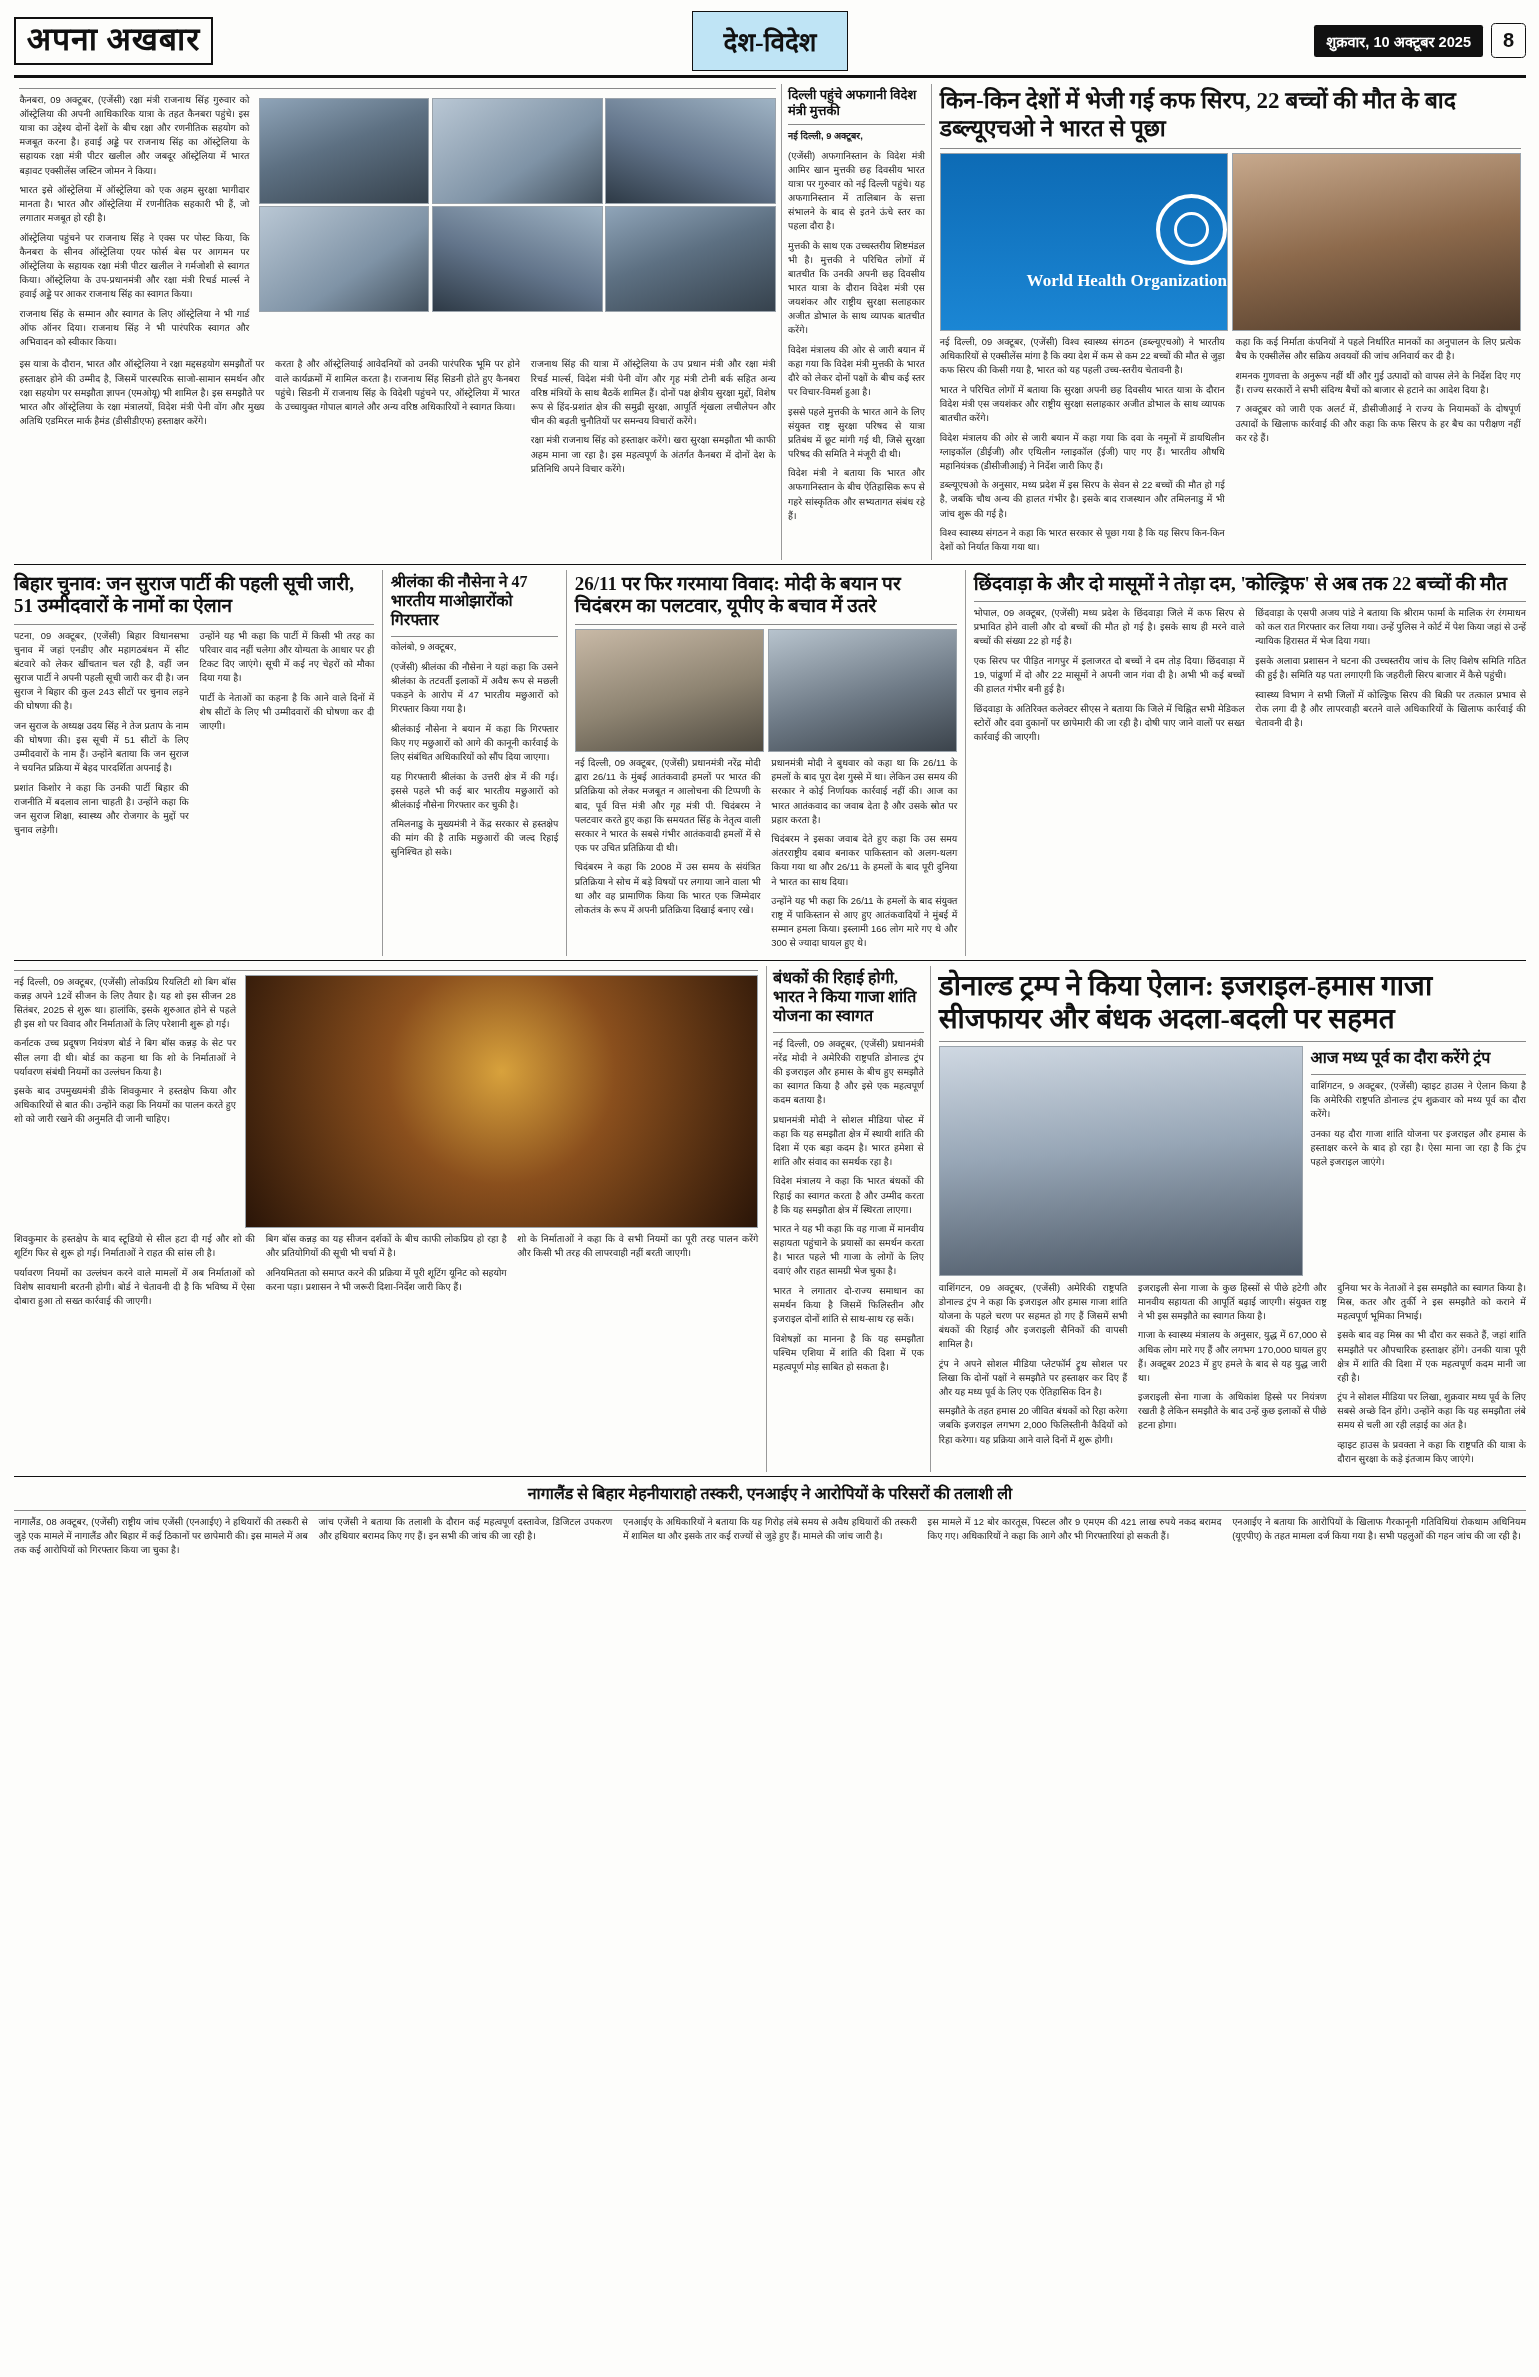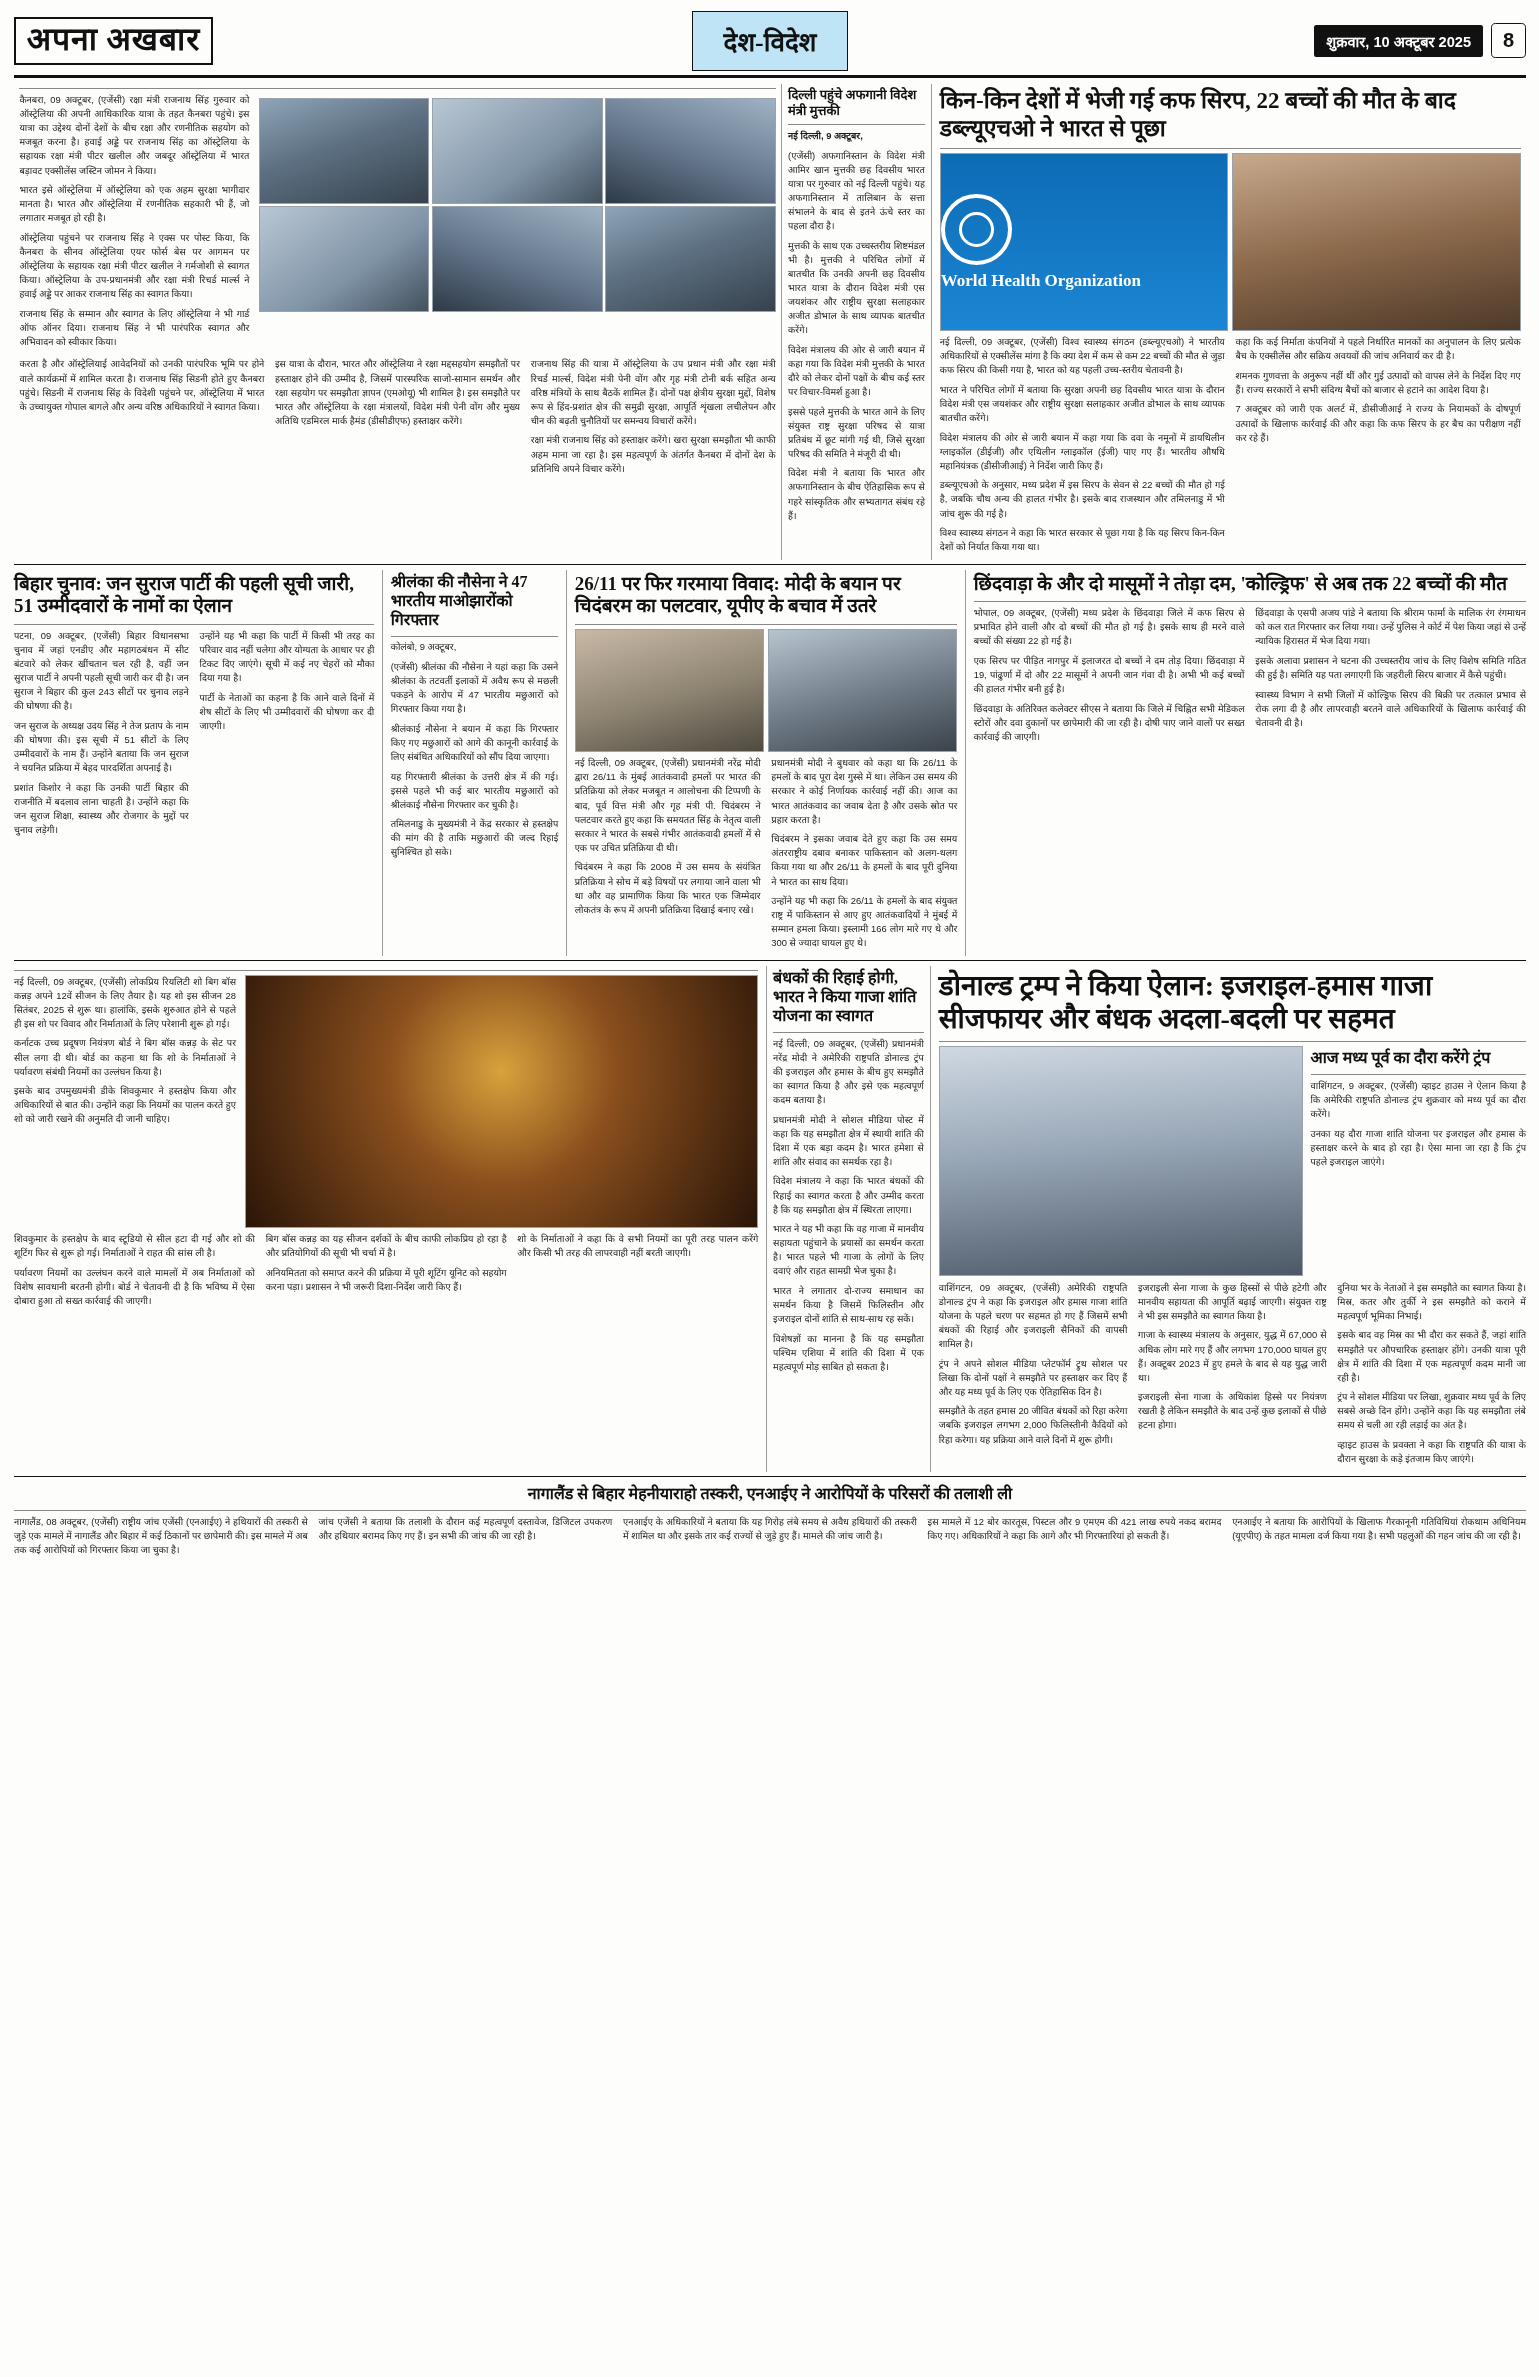--- a/index.html
+++ b/index.html
@@ -78,21 +78,21 @@
   .img-a { background:linear-gradient(160deg,#8fa4b8 0%,#5d7082 45%,#36424d 100%); }
   .img-b { background:linear-gradient(145deg,#b9c7d4 0%,#7f93a6 60%,#43515e 100%); }
   .img-c { background:linear-gradient(200deg,#9fb3c4 0%,#62748a 55%,#2e3a46 100%); }
   .img-who { background:linear-gradient(180deg,#0d6bb5 0%,#1b86d4 100%); }
   .img-syrup { background:linear-gradient(170deg,#c7a98d 0%,#8d6a4c 50%,#4e3a2a 100%); }
   .img-modi { background:linear-gradient(165deg,#c8b9a6 0%,#8d8371 55%,#4f4a40 100%); }
   .img-chid { background:linear-gradient(165deg,#b7c3cd 0%,#6e7a86 55%,#3b434b 100%); }
   .img-poster { background:radial-gradient(circle at 50% 38%, #d8a23c 0%, #8a4f1d 38%, #2a1508 100%); }
   .img-trump { background:linear-gradient(175deg,#cfd8e2 0%,#97a6b6 45%,#4c5866 100%); }
 
-  .who-box { width:100%; height:178px; display:flex; flex-direction:column; align-items:flex-start; justify-content:center; color:#fff; }
+  .who-box { width:100%; height:178px; display:flex; flex-direction:column; align-items:flex-end; justify-content:center; color:#fff; }
   .who-wheel { width:71px; height:71px; border:4.6px solid #fff; border-radius:50%; position:relative; margin-bottom:6.1px; }
   .who-wheel:before { content:""; position:absolute; inset:14px; border:3.1px solid #fff; border-radius:50%; }
   .who-text { font-family:"Liberation Serif", serif; font-weight:bold; font-size:17px; line-height:1.15; text-align:center; }
 
   
   .band2 { display:flex; margin-top:4.6px; }
   .b2-c1 { width:368px; padding-right:7.7px; }
   .b2-c2 { width:184px; padding:0 7.7px; border-left:0.8px solid #999; }
   .b2-c3 { width:399px; padding:0 7.7px; border-left:0.8px solid #999; }
   .b2-c4 { flex:1; padding-left:7.7px; border-left:0.8px solid #999; }
@@ -142,24 +142,24 @@
             <div class="photo img-b"></div>
             <div class="photo img-c"></div>
             <div class="photo img-b"></div>
             <div class="photo img-c"></div>
             <div class="photo img-a"></div>
           </div>
         </div>
       </div>
       <div class="three-col" style="margin-top:3.1px;">
         <div>
+          <p class="body">इस यात्रा के दौरान, भारत और ऑस्ट्रेलिया ने रक्षा मद्दसहयोग समझौतों पर हस्ताक्षर होने की उम्मीद है, जिसमें पारस्परिक साजो-सामान समर्थन और रक्षा सहयोग पर समझौता ज्ञापन (एमओयू) भी शामिल है। इस समझौते पर भारत और ऑस्ट्रेलिया के रक्षा मंत्रालयों, विदेश मंत्री पेनी वोंग और मुख्य अतिथि एडमिरल मार्क हैमंड (डीसीडीएफ) हस्ताक्षर करेंगे।</p>
+        </div>
+        <div>
           <p class="body">करता है और ऑस्ट्रेलियाई आवेदनियों को उनकी पारंपरिक भूमि पर होने वाले कार्यक्रमों में शामिल करता है। राजनाथ सिंह सिडनी होते हुए कैनबरा पहुंचे। सिडनी में राजनाथ सिंह के विदेशी पहुंचने पर, ऑस्ट्रेलिया में भारत के उच्चायुक्त गोपाल बागले और अन्य वरिष्ठ अधिकारियों ने स्वागत किया।</p>
-        </div>
-        <div>
-          <p class="body">इस यात्रा के दौरान, भारत और ऑस्ट्रेलिया ने रक्षा मद्दसहयोग समझौतों पर हस्ताक्षर होने की उम्मीद है, जिसमें पारस्परिक साजो-सामान समर्थन और रक्षा सहयोग पर समझौता ज्ञापन (एमओयू) भी शामिल है। इस समझौते पर भारत और ऑस्ट्रेलिया के रक्षा मंत्रालयों, विदेश मंत्री पेनी वोंग और मुख्य अतिथि एडमिरल मार्क हैमंड (डीसीडीएफ) हस्ताक्षर करेंगे।</p>
         </div>
         <div>
           <p class="body">राजनाथ सिंह की यात्रा में ऑस्ट्रेलिया के उप प्रधान मंत्री और रक्षा मंत्री रिचर्ड मार्ल्स, विदेश मंत्री पेनी वोंग और गृह मंत्री टोनी बर्क सहित अन्य वरिष्ठ मंत्रियों के साथ बैठकें शामिल हैं। दोनों पक्ष क्षेत्रीय सुरक्षा मुद्दों, विशेष रूप से हिंद-प्रशांत क्षेत्र की समुद्री सुरक्षा, आपूर्ति शृंखला लचीलेपन और चीन की बढ़ती चुनौतियों पर समन्वय विचारों करेंगे।</p>
           <p class="body">रक्षा मंत्री राजनाथ सिंह को हस्ताक्षर करेंगे। खरा सुरक्षा समझौता भी काफी अहम माना जा रहा है। इस महत्वपूर्ण के अंतर्गत कैनबरा में दोनों देश के प्रतिनिधि अपने विचार करेंगे।</p>
         </div>
       </div>
     </div>
 
     <div class="b1-mid">
       <h2 class="head h-xs">दिल्ली पहुंचे अफगानी विदेश मंत्री मुत्तकी</h2>

